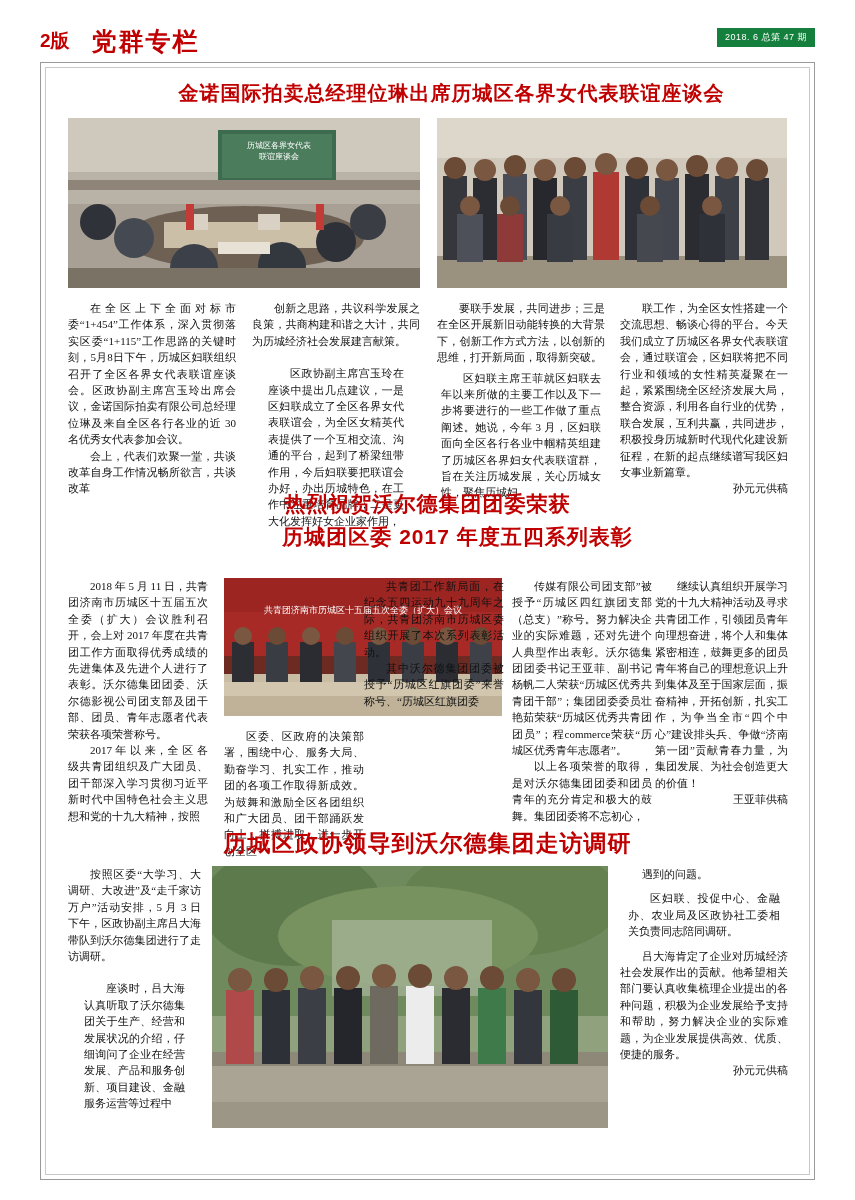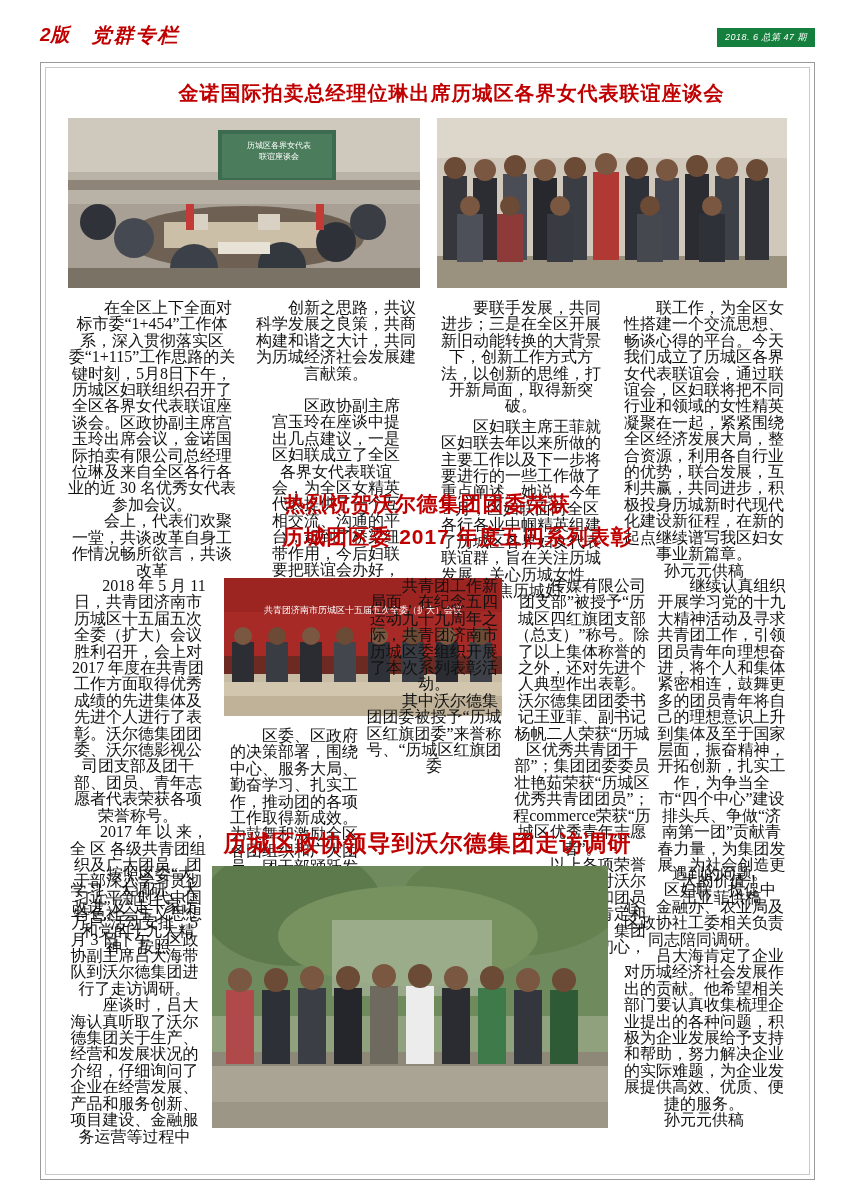--- a/index.html
+++ b/index.html
@@ -22,34 +22,33 @@
     height: 1200px;
   }
 
   
   .masthead {
     position: absolute;
     left: 40px; top: 22px;
     width: 775px;
     height: 38px;
     display: flex;
-    align-items: flex-start;
-    font-style: italic;
+    align-items: center;
   }
   .page-num {
     font-family: "Liberation Sans", sans-serif;
     font-weight: bold;
     font-size: 19px;
     color: #c00000;
     letter-spacing: 0px;
   }
   .column-title {
     font-family: "Liberation Sans", sans-serif;
     font-weight: bold;
-    font-size: 20px;
+    font-size: 25px;
     color: #c00000;
     margin-left: 22px;
     letter-spacing: 2px;
   }
   .issue-badge {
     position: absolute;
     right: 0;
     top: 6px;
     background: #15803d;
     color: #fff;
@@ -71,30 +70,29 @@
     box-sizing: border-box;
   }
   .frame-inner {
     position: absolute;
     left: 4px; top: 4px; right: 4px; bottom: 4px;
     border: 1px solid #c9c9c9;
   }
 
   
   .body-text {
-    font-size: 16px;
+    font-size: 11px;
     line-height: 16.4px;
     text-align: justify;
     text-justify: inter-ideograph;
     color: #111;
   }
   .body-text p {
     margin: 0;
     text-indent: 2em;
-    text-align: center;
   }
   .sign {
     text-align: right;
     margin-top: 6px;
     text-indent: 0 !important;
   }
 
   
   .headline {
     position: absolute;
@@ -303,21 +301,21 @@
       <p style="text-indent: 2em; margin: 0px;">2017 年 以 来，全 区 各级共青团组织及广大团员、团干部深入学习贯彻习近平新时代中国特色社会主义思想和党的十九大精神，按照</p>
   </div>
   <div class="col body-text" id="a2c2">
     <p>区委、区政府的决策部署，围绕中心、服务大局、勤奋学习、扎实工作，推动团的各项工作取得新成效。为鼓舞和激励全区各团组织和广大团员、团干部踊跃发向上，拼搏进取，进一步开创全区</p>
   </div>
   <div class="col body-text" id="a2c3">
     <p>共青团工作新局面，在纪念五四运动九十九周年之际，共青团济南市历城区委组织开展了本次系列表彰活动。</p>
       <p style="text-indent: 2em; margin: 0px;">其中沃尔德集团团委被授予“历城区红旗团委”来誉称号、“历城区红旗团委</p>
   </div>
   <div class="col body-text" id="a2c4">
-    <p>传媒有限公司团支部”被授予“历城区四红旗团支部（总支）”称号。除了以上集体称誉的之外，还对先进个人典型作出表彰。沃尔德集团团委书记王亚菲、副书记杨帆二人荣获“历城区优秀共青团干部”；集团团委委员壮艳茹荣获“历城区优秀共青团团员”；程commerce荣获“历城区优秀青年志愿者”。</p>
+    <p>传媒有限公司团支部”被授予“历城区四红旗团支部（总支）”称号。努力解决企业的实际难题，还对先进个人典型作出表彰。沃尔德集团团委书记王亚菲、副书记杨帆二人荣获“历城区优秀共青团干部”；集团团委委员壮艳茹荣获“历城区优秀共青团团员”；程commerce荣获“历城区优秀青年志愿者”。</p>
       <p style="text-indent: 2em; margin: 0px;">以上各项荣誉的取得，是对沃尔德集团团委和团员青年的充分肯定和极大的鼓舞。集团团委将不忘初心，</p>
   </div>
   <div class="col body-text" id="a2c5">
     <p>继续认真组织开展学习党的十九大精神活动及寻求共青团工作，引领团员青年向理想奋进，将个人和集体紧密相连，鼓舞更多的团员青年将自己的理想意识上升到集体及至于国家层面，振奋精神，开拓创新，扎实工作，为争当全市“四个中心”建设排头兵、争做“济南第一团”贡献青春力量，为集团发展、为社会创造更大的价值！</p>
     <p class="sign">王亚菲供稿</p>
   </div>
 
   <div class="headline" id="hl3">历城区政协领导到沃尔德集团走访调研</div>
 
   <div class="photo" id="photo4">
@@ -351,22 +349,22 @@
           <circle cx="316" cy="114" r="12" fill="#7a5740"></circle>
         <rect x="338" y="124" width="28" height="74" fill="#2f5a36"></rect>
           <circle cx="352" cy="114" r="12" fill="#6b4a36"></circle>
       </g>
       <rect x="0" y="236" width="396" height="26" fill="#9b9686"></rect>
     </svg>
   </div>
 
   <div class="col body-text" id="a3c1">
     <p>按照区委“大学习、大调研、大改进”及“走千家访万户”活动安排，5 月 3 日下午，区政协副主席吕大海带队到沃尔德集团进行了走访调研。</p>
-      <p style="text-indent: 2em; margin: 0px;">座谈时，吕大海认真听取了沃尔德集团关于生产、经营和发展状况的介绍，仔细询问了企业在经营发展、产品和服务创新、项目建设、金融服务运营等过程中</p>
+      <p style="text-indent: 2em; margin: 16px;">座谈时，吕大海认真听取了沃尔德集团关于生产、经营和发展状况的介绍，仔细询问了企业在经营发展、产品和服务创新、项目建设、金融服务运营等过程中</p>
   </div>
   <div class="col body-text" id="a3c2">
     <p>遇到的问题。</p>
-      <p style="text-indent: 2em; margin: 0px;">区妇联、投促中心、金融办、农业局及区政协社工委相关负责同志陪同调研。</p>
+      <p style="text-indent: 2em; margin: 8px;">区妇联、投促中心、金融办、农业局及区政协社工委相关负责同志陪同调研。</p>
       <p style="text-indent: 2em; margin: 0px;">吕大海肯定了企业对历城经济社会发展作出的贡献。他希望相关部门要认真收集梳理企业提出的各种问题，积极为企业发展给予支持和帮助，努力解决企业的实际难题，为企业发展提供高效、优质、便捷的服务。</p>
     <p class="sign">孙元元供稿</p>
   </div>
 
 </div>
 
 </body></html>

